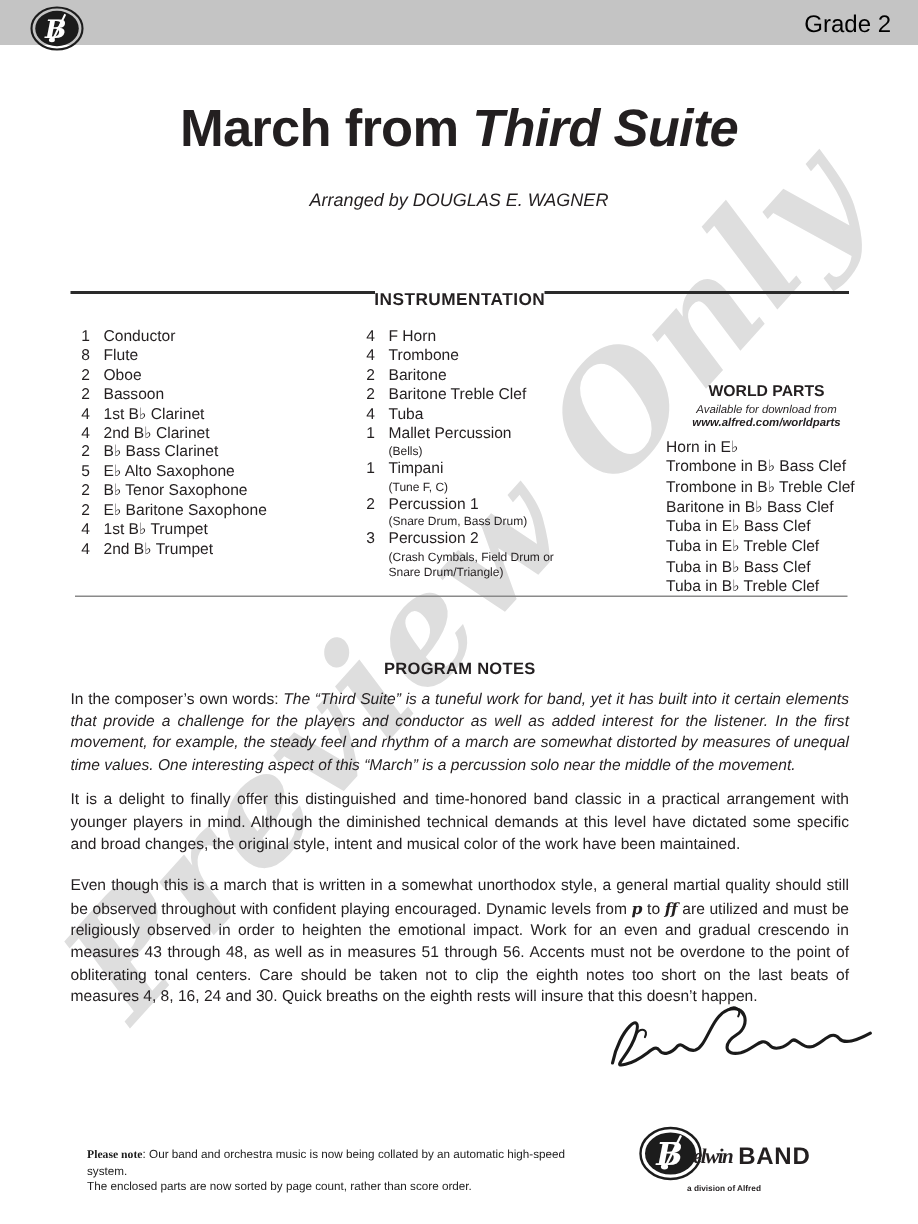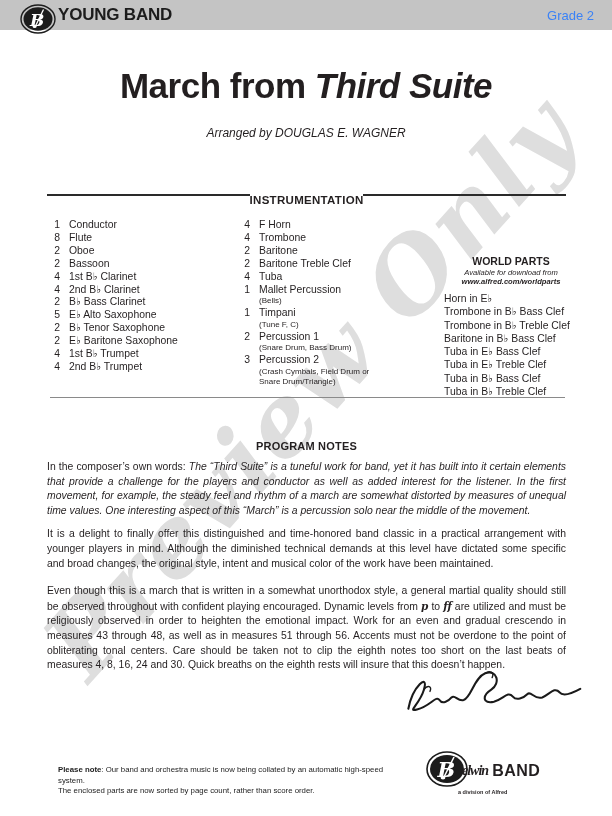--- a/index.html
+++ b/index.html
@@ -21,21 +21,21 @@
   
   .topbar {
     position:absolute; top:0; left:0; right:0; height:30px; background:#c4c4c4;
     display:flex; align-items:center;
   }
   .brandmark { position:absolute; left:20px; top:4px; }
   .series-title {
     position:absolute; left:58px; top:5px; font-size:17px; font-weight:bold;
     letter-spacing:-0.2px; color:#1c1c1c;
   }
-  .grade { position:absolute; right:18px; top:8px; font-size:13px; color:#3b82f6; }
+  .grade { position:absolute; right:18px; top:8px; font-size:16px; color:#000000; }
   
   .title-block { position:absolute; top:66px; left:0; right:0; text-align:center; }
   .main-title { font-size:35px; font-weight:bold; letter-spacing:-0.5px; }
   .main-title .emph { font-style:italic; }
   .composer { margin-top:11px; font-size:12px; font-style:italic; }
   .arranger { margin-top:20px; font-size:12px; font-style:italic; }
   
   .instr-head {
     position:absolute; top:194px; left:47px; right:46px;
     display:flex; gap:0;
@@ -61,21 +61,21 @@
   .notes h3 { text-align:center; font-size:11px; font-weight:bold; letter-spacing:0.2px; margin-bottom:8px; }
   .notes p { font-size:10.4px; line-height:14.6px; text-align:justify; }
   .notes p + p { margin-top:9px; }
   .notes .gap { height:13px; }
   .ital { font-style:italic; }
   .dyn { font-family:"DejaVu Serif",serif; font-style:italic; font-weight:bold; }
   
   .signature { position:absolute; left:398px; top:660px; width:190px; height:68px; }
   
   .footnote { position:absolute; left:58px; top:765px; width:330px; font-size:7.8px; line-height:10.5px; color:#1c1c1c; }
-  .footnote b { font-weight:bold; }
+  .footnote b { font-weight:bold;font-family:Liberation Serif, serif; }
   .publisher { position:absolute; right:26px; top:750px; width:160px; }
   .pub-row { display:flex; align-items:center; }
   .pub-script { font-family:Liberation Serif, serif; font-style:italic; font-weight:bold; font-size:14px; letter-spacing:-1px; margin-left:-6px; }
   .pub-band { font-size:16px; font-weight:bold; letter-spacing:0.5px; margin-left:4px; }
   .pub-tag { font-size:5.5px; font-weight:bold; margin-left:32px; margin-top:-3px; }
 </style>
 </head>
 <body>
 
 <div class="page">
@@ -87,21 +87,20 @@
     <div class="topbar"></div>
     <div class="brandmark">
       <svg width="36" height="32" viewBox="0 0 36 32">
         <ellipse cx="18" cy="15" rx="17" ry="14" fill="none" stroke="#1c1c1c" stroke-width="1.4"></ellipse>
         <ellipse cx="18" cy="15" rx="14.5" ry="11.8" fill="#1c1c1c"></ellipse>
         <text x="10" y="21.5" font-family="DejaVu Serif,serif" font-style="italic" font-weight="bold" font-size="17" fill="#fff">B</text>
         <line x1="23.5" y1="5.5" x2="15.5" y2="22" stroke="#fff" stroke-width="1.3"></line>
         <ellipse cx="14.6" cy="22.6" rx="2" ry="1.5" fill="#fff"></ellipse>
       </svg>
     </div>
-    <div class="series-title">YOUNG BAND</div>
     <div class="grade">Grade 2</div>
 
     <div class="title-block">
       <div class="main-title"><span>March from </span><span class="emph">Third Suite</span></div>
       <div class="arranger">Arranged by DOUGLAS E. WAGNER</div>
     </div>
 
     <div class="instr-head">
       <div class="rule"></div>
       <div class="label">INSTRUMENTATION</div>

